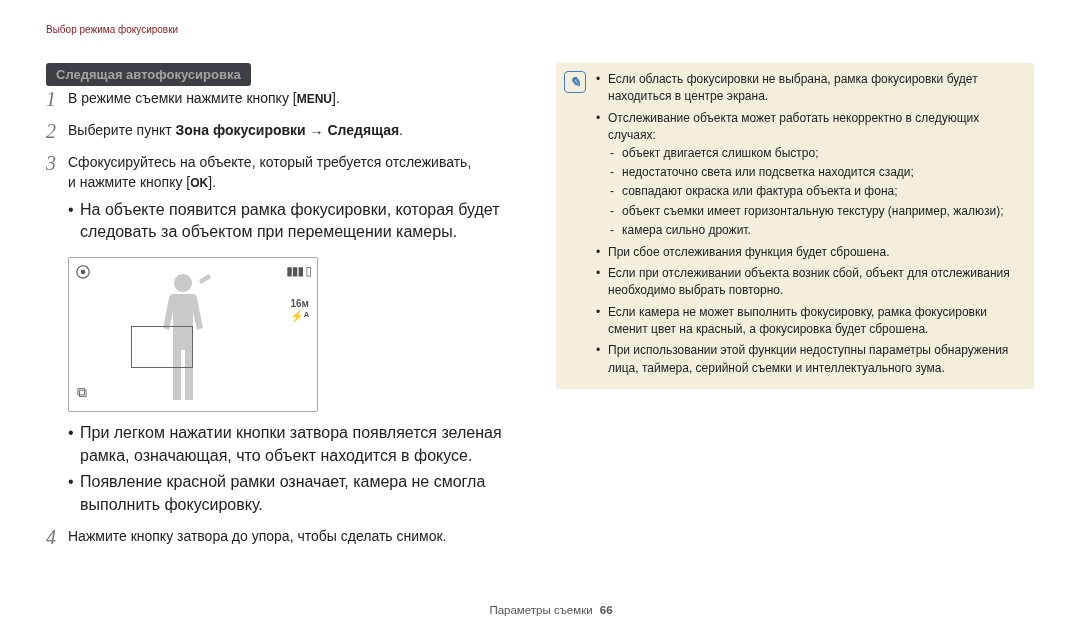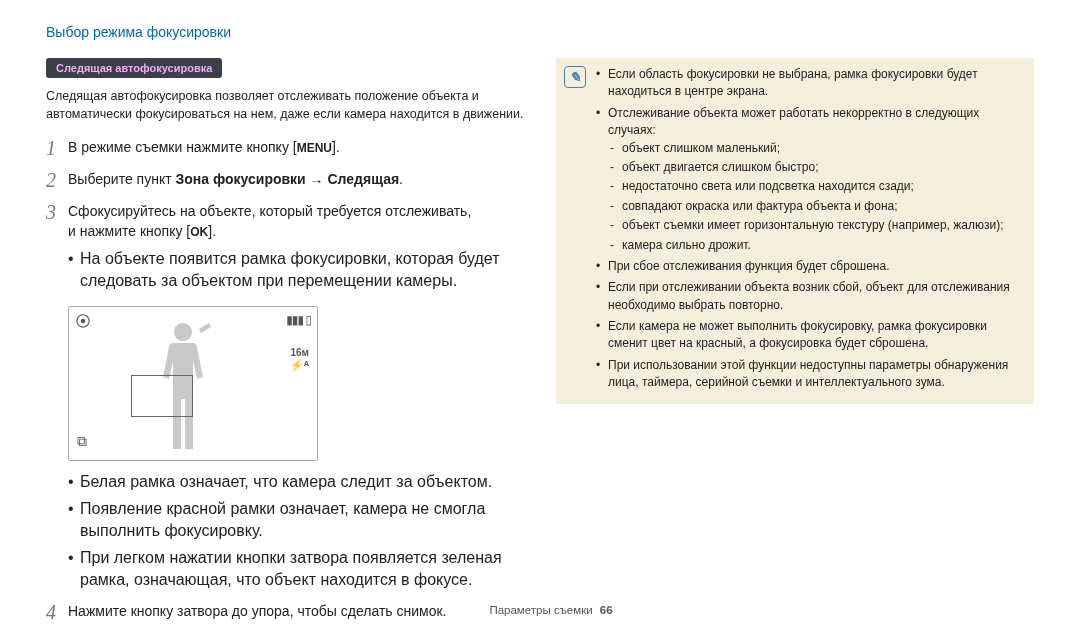--- a/index.html
+++ b/index.html
@@ -6,42 +6,42 @@
   body {
     width: 1080px;
     height: 630px;
     font-family: Arial, "Helvetica Neue", sans-serif;
     background: #fff;
     color: #222;
     position: relative;
     padding: 24px 46px 0 46px;
   }
   .header-title {
-    font-size: 14px;
-    color: #0369a1;
-    margin-bottom: 18px;
+    font-size: 10px;
+    color: #7f1d1d;
+    margin-bottom: 28px;
   }
   .columns {
     display: flex;
     gap: 32px;
   }
   .col-left {
     width: 498px;
   }
   .col-right {
     width: 498px;
   }
   .pill {
     display: inline-block;
     background: #3c3f45;
-    color: #f0abfc;
-    font-size: 11px;
+    color: #a3a3a3;
+    font-size: 13px;
     padding: 4px 10px;
     border-radius: 3px;
-    margin-bottom: 10px;
+    margin-bottom: 2px;
     font-weight: bold;
   }
   .intro-text {
     font-size: 12.5px;
     line-height: 1.4;
     margin-bottom: 14px;
   }
   .steps { list-style: none; }
   .step {
     display: flex;
@@ -182,21 +182,20 @@
 </style>
 </head>
 <body>
 
 <div class="header-title">Выбор режима фокусировки</div>
 
 <div class="columns">
 
   <div class="col-left">
     <div class="pill">Следящая автофокусировка</div>
-    <div class="intro-text">Следящая автофокусировка позволяет отслеживать положение объекта и автоматически фокусироваться на нем, даже если камера находится в движении.</div>
 
     <ol class="steps">
       <li class="step">
         <span class="step-num">1</span>
         <span class="step-body">
           <span>В режиме съемки нажмите кнопку [</span><span class="inline-icon">MENU</span><span>].</span>
         </span>
       </li>
 
       <li class="step">
@@ -229,42 +228,40 @@
       <span class="cam-icon cam-overlap">⧉</span>
       <div class="silhouette">
         <svg viewBox="0 0 68 130">
           <path fill="#c9c9c9" d="M34 4c5 0 9 4 9 9s-4 9-9 9-9-4-9-9 4-9 9-9zM24 24h20c2 0 4 2 4 4l6 30-6 2-4-18v88h-8V80h-4v50h-8V42l-4 18-6-2 6-30c0-2 2-4 4-4zM50 10l10-6 2 4-10 6z"></path>
         </svg>
       </div>
       <div class="focus-rect"></div>
     </div>
 
     <ul class="sub-bullets" style="margin-left:22px;">
-      <li>Белая рамка означает, что камера следит за объектом.</li>
+      <li>При легком нажатии кнопки затвора появляется зеленая рамка, означающая, что объект находится в фокусе.</li>
       <li>Появление красной рамки означает, камера не смогла выполнить фокусировку.</li>
-      <li>При легком нажатии кнопки затвора появляется зеленая рамка, означающая, что объект находится в фокусе.</li>
     </ul>
 
     <ol class="steps" style="margin-top:10px;">
       <li class="step">
         <span class="step-num">4</span>
         <span class="step-body">Нажмите кнопку затвора до упора, чтобы сделать снимок.</span>
       </li>
     </ol>
   </div>
 
   <div class="col-right">
     <div class="note-box">
       <div class="note-icon">✎</div>
       <ul>
         <li>Если область фокусировки не выбрана, рамка фокусировки будет находиться в центре экрана.</li>
         <li>
           <span>Отслеживание объекта может работать некорректно в следующих случаях:</span>
           <ul class="dash">
-            <li>объект слишком маленький;</li>
             <li>объект двигается слишком быстро;</li>
             <li>недостаточно света или подсветка находится сзади;</li>
             <li>совпадают окраска или фактура объекта и фона;</li>
             <li>объект съемки имеет горизонтальную текстуру (например, жалюзи);</li>
             <li>камера сильно дрожит.</li>
           </ul>
         </li>
         <li>При сбое отслеживания функция будет сброшена.</li>
         <li>Если при отслеживании объекта возник сбой, объект для отслеживания необходимо выбрать повторно.</li>
         <li>Если камера не может выполнить фокусировку, рамка фокусировки сменит цвет на красный, а фокусировка будет сброшена.</li>

